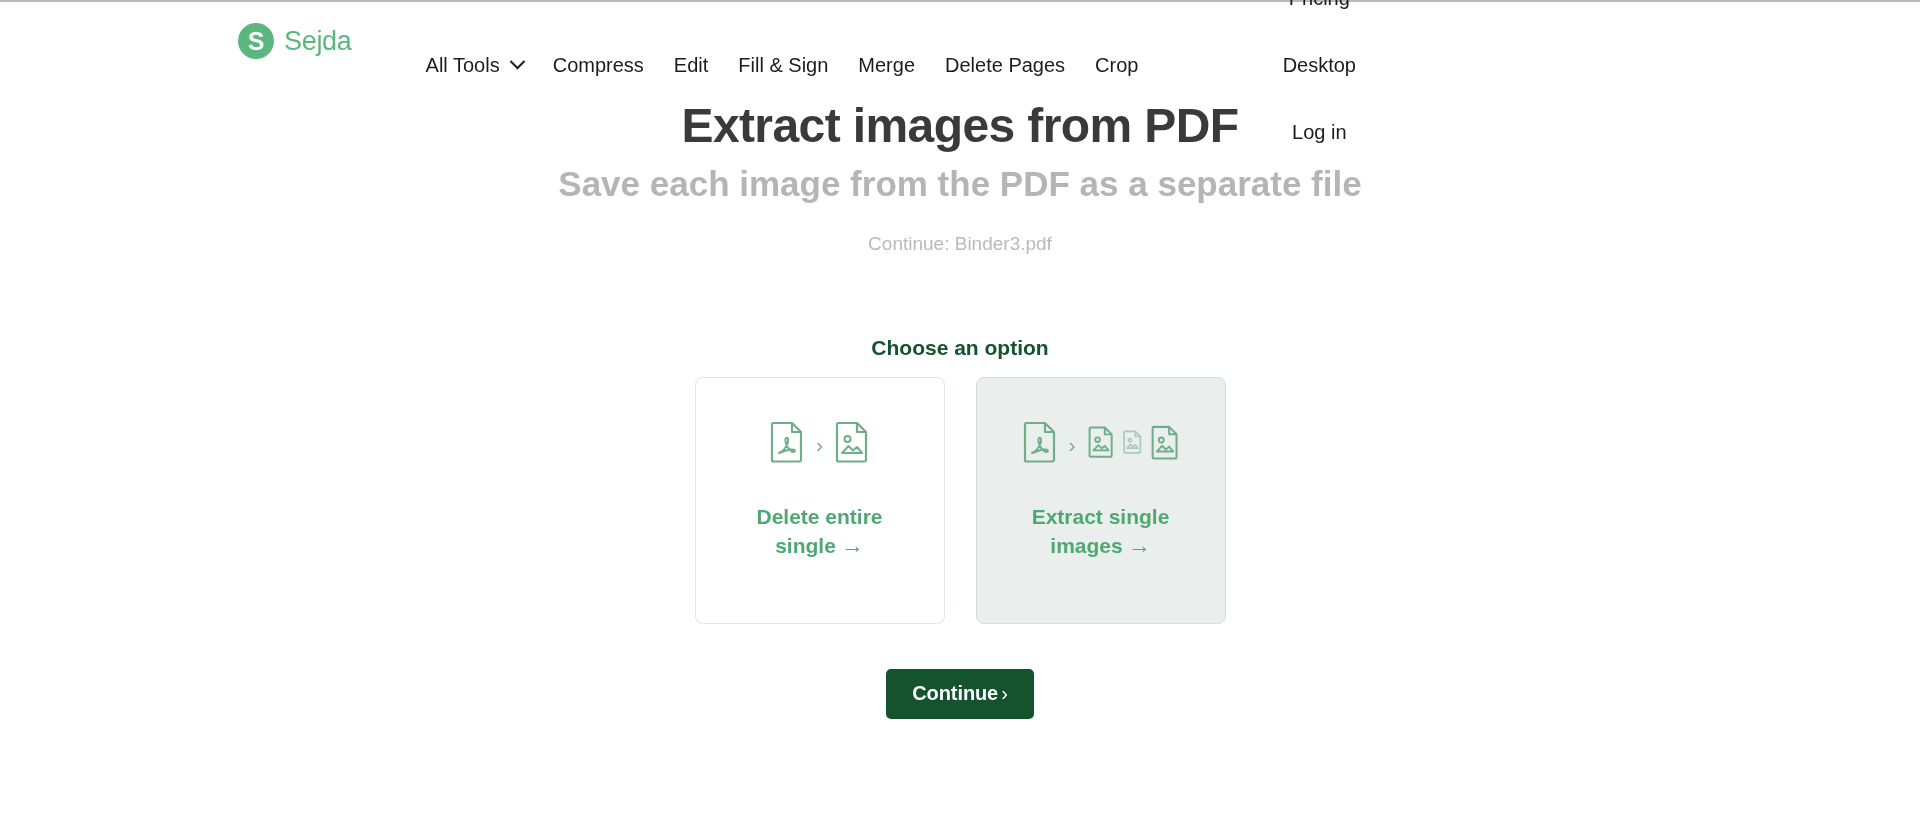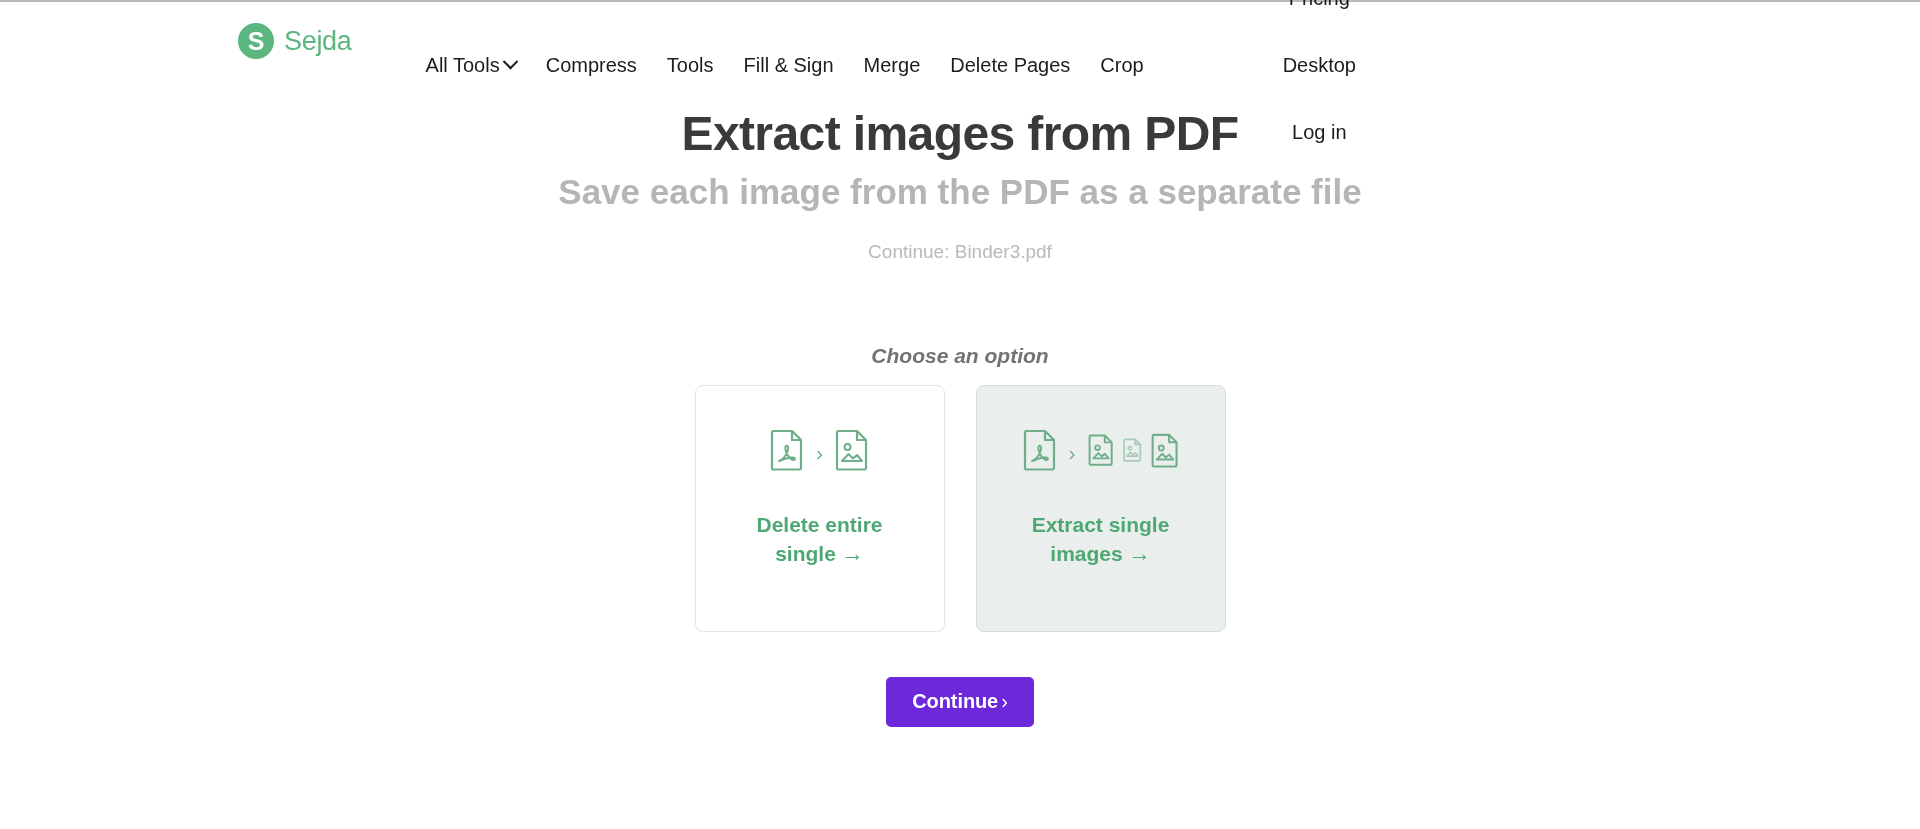--- a/index.html
+++ b/index.html
@@ -73,21 +73,21 @@
     gap: 0;
   }
   .nav-link {
     font-size: 20px;
     color: #1c1c1c;
     text-decoration: none;
     padding: 0 15px;
     white-space: nowrap;
     display: flex;
     align-items: center;
-    gap: 5px;
+    gap: 12px;
     cursor: pointer;
     line-height: 1;
     margin-top: 47px;
   }
   .chevron-down {
     display: inline-block;
     width: 11px;
     height: 11px;
     border-right: 2px solid #1c1c1c;
     border-bottom: 2px solid #1c1c1c;
@@ -100,21 +100,21 @@
     margin-left: auto;
     margin-right: 548px;
     gap: 0;
     flex-direction: column;
   }
   .right-nav .nav-link { padding: 0 16px; }
 
   
   .page {
     position: absolute;
-    top: 80px; left: 0;
+    top: 72px; left: 0;
     width: 1920px;
     height: 749px;
     text-align: center;
   }
 
   .page-title {
     margin-top: 28px;
     font-size: 48px;
     font-weight: bold;
     color: #3a3a3a;
@@ -134,22 +134,21 @@
     margin-top: 29px;
     font-size: 19px;
     color: #b9b9b9;
     font-weight: normal;
   }
 
   .choose-label {
     margin-top: 81px;
     font-size: 21px;
     font-weight: bold;
-    color: #737373;
-    font-style: italic;
+    color: #14532d;
   }
 
   
   .options-row {
     margin-top: 17px;
     display: flex;
     justify-content: center;
     gap: 31px;
   }
 
@@ -208,21 +207,21 @@
     margin-left: 5px;
   }
 
   
   .continue-wrap {
     margin-top: 45px;
     display: flex;
     justify-content: center;
   }
   .continue-button {
-    background: #6d28d9;
+    background: #14532d;
     color: #ffffff;
     font-size: 20px;
     font-weight: bold;
     border: none;
     border-radius: 5px;
     padding: 13px 26px 14px 26px;
     cursor: pointer;
     font-family: "Liberation Sans", sans-serif;
     letter-spacing: -0.1px;
   }
@@ -239,21 +238,21 @@
     <span class="brand-mark">S</span>
     <span class="brand-name">Sejda</span>
   </a>
 
   <nav class="main-nav">
     <a class="nav-link" href="#">
       <span>All Tools</span>
       <span class="chevron-down"></span>
     </a>
     <a class="nav-link" href="#">Compress</a>
-    <a class="nav-link" href="#">Tools</a>
+    <a class="nav-link" href="#">Edit</a>
     <a class="nav-link" href="#">Fill &amp; Sign</a>
     <a class="nav-link" href="#">Merge</a>
     <a class="nav-link" href="#">Delete Pages</a>
     <a class="nav-link" href="#">Crop</a>
   </nav>
 
   <nav class="right-nav">
     <a class="nav-link" href="#">Pricing</a>
     <a class="nav-link" href="#">Desktop</a>
     <a class="nav-link" href="#">Log in</a>

